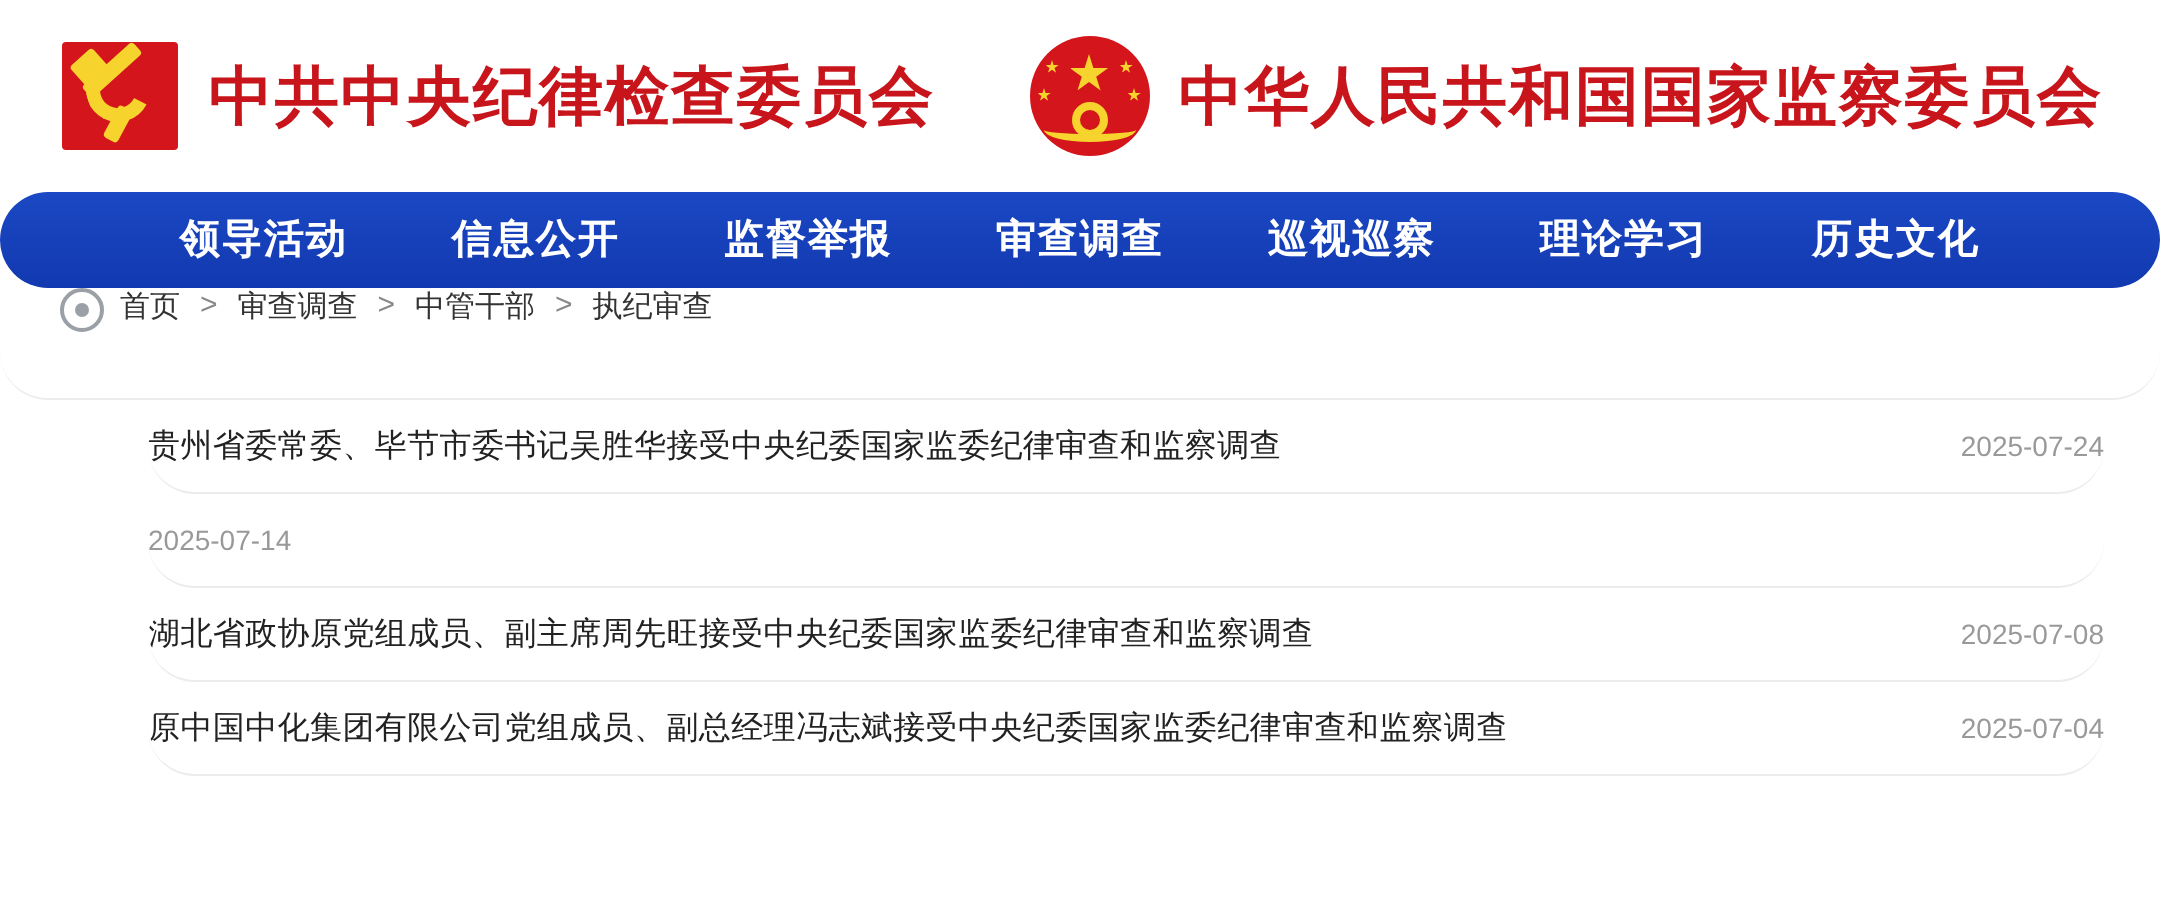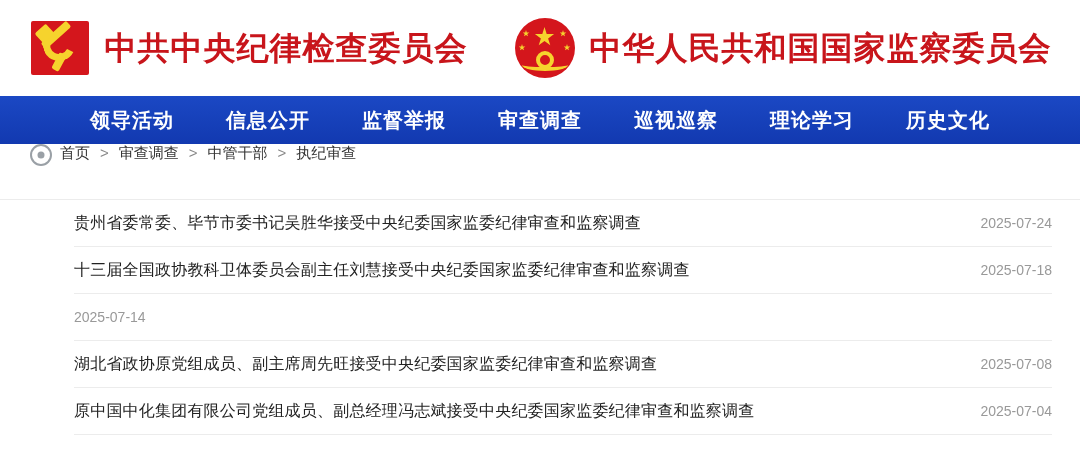--- a/index.html
+++ b/index.html
@@ -1,15 +1,15 @@
 <!DOCTYPE html>
 <html lang="zh"><head>
 <meta charset="utf-8">
 <style>
-  * { box-sizing: border-box; margin: 0; padding: 0; }
+  * { box-sizing: border-box; margin: 0; padding: 0; border-radius: 24px; }
   html, body {
     width: 1080px;
     height: 460px;
     background: #ffffff;
     font-family: "Liberation Sans", "DejaVu Sans", sans-serif;
   }
   .page {
     width: 1080px;
     height: 460px;
     position: relative;
@@ -281,24 +281,20 @@
     <span class="bc-current">执纪审查</span>
   </div>
 
   <div class="news-list">
 
     <div class="news-row">
       <span class="news-title">贵州省委常委、毕节市委书记吴胜华接受中央纪委国家监委纪律审查和监察调查</span>
       <span class="news-date">2025-07-24</span>
     </div>
 
-    <div class="news-row">
-      <span class="news-title">十三届全国政协教科卫体委员会副主任刘慧接受中央纪委国家监委纪律审查和监察调查</span>
-      <span class="news-date">2025-07-18</span>
-    </div>
 
     <div class="news-row">
       <span class="news-date">2025-07-14</span>
     </div>
 
     <div class="news-row">
       <span class="news-title">湖北省政协原党组成员、副主席周先旺接受中央纪委国家监委纪律审查和监察调查</span>
       <span class="news-date">2025-07-08</span>
     </div>
 

